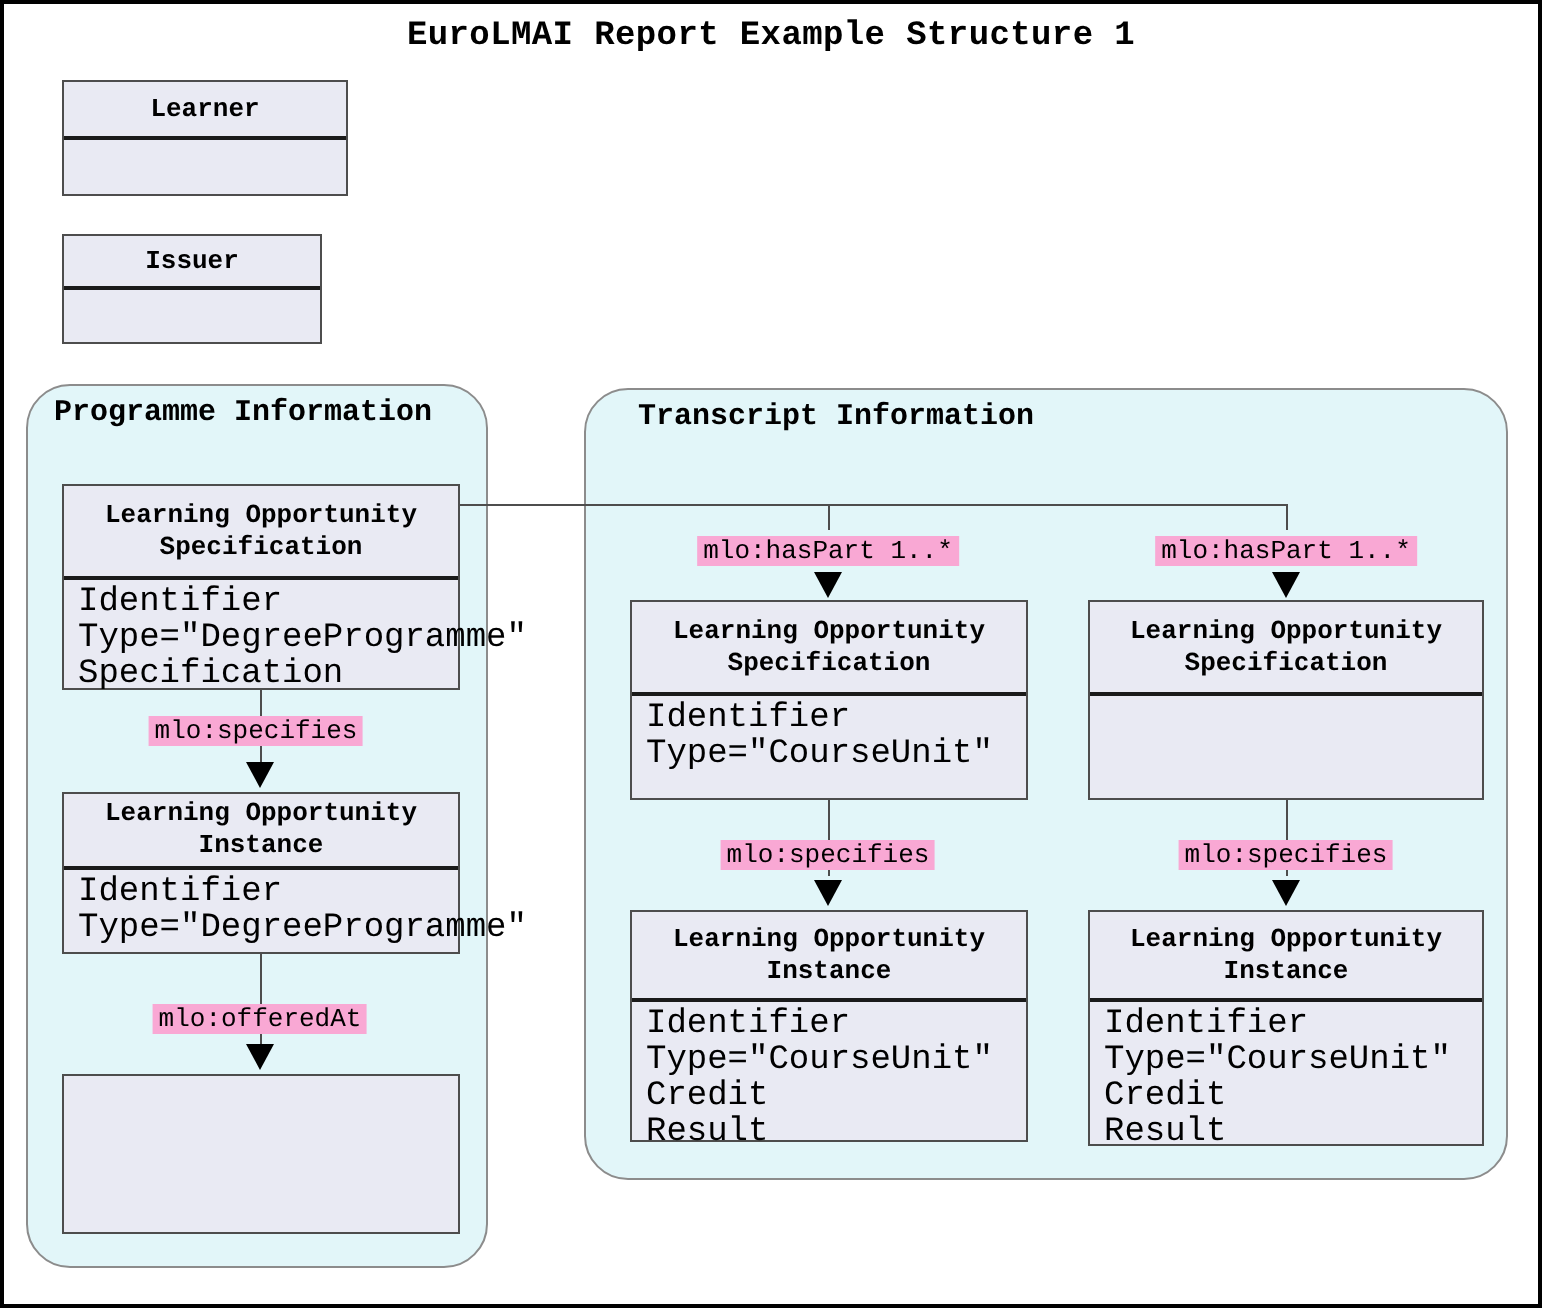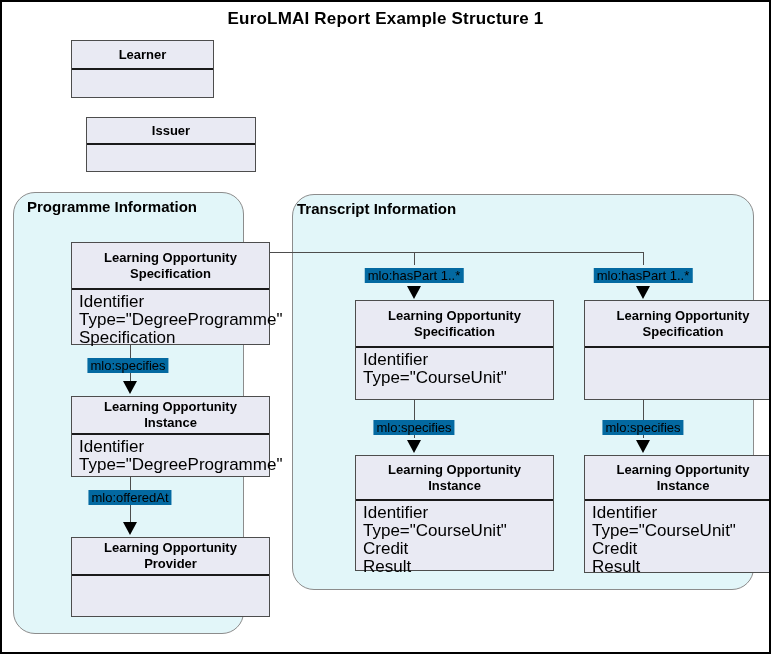--- a/index.html
+++ b/index.html
@@ -1,20 +1,20 @@
 <!DOCTYPE html>
 <html><head>
 <meta charset="utf-8">
 <style>
   html,body{margin:0;padding:0;background:#fff;}
   *{box-sizing:border-box;}
   #canvas{
     position:relative;width:771px;height:654px;background:#ffffff;
     border:2px solid #000;overflow:hidden;
-    font-family:Liberation Sans, sans-serif;color:#000;
+    font-family:Liberation Mono, monospace;color:#000;
   }
   .diagram-title{
     position:absolute;top:7px;left:0;width:100%;text-align:center;
     font-size:17px;font-weight:bold;letter-spacing:.2px;
   }
   .group{
     position:absolute;background:#E2F6F9;border:1px solid #8C8C8C;border-radius:22px;
   }
   .group-title{
     position:absolute;font-size:15px;font-weight:bold;white-space:nowrap;text-align:right;
@@ -27,85 +27,84 @@
     font-size:13px;line-height:16px;font-weight:bold;
     border-bottom:2px solid #1A1A1A;padding:0 6px;
   }
   .ubox .bd{
     padding:3px 7px 0 7px;font-size:17px;line-height:18px;
   }
   .vline{position:absolute;width:1px;background:#4D4D4D;}
   .hline{position:absolute;height:1px;background:#4D4D4D;}
   .edge-label{
     position:absolute;transform:translateX(-50%);font-size:13px;line-height:15px;
-    background:#0369a1;padding:0 3px;white-space:nowrap;z-index:3;
+    background:#f9a8d4;padding:0 3px;white-space:nowrap;z-index:3;
   }
   .arrowhead{
     position:absolute;transform:translateX(-50%);width:0;height:0;
     border-left:7px solid transparent;border-right:7px solid transparent;
     border-top:13px solid #000;z-index:4;
   }
-  .ubox{z-index:5;margin-left:40px;}
+  .ubox{z-index:5;}
 </style>
 </head>
 <body>
 
 <div id="canvas">
 
   <div class="diagram-title">EuroLMAI Report Example Structure 1</div>
 
   <div class="ubox" style="left:29px;top:38px;width:143px;height:58px">
     <div class="hd" style="height:29px">Learner</div>
     <div class="bd"></div>
   </div>
 
-  <div class="ubox" style="left:44px;top:115px;width:170px;height:55px">
+  <div class="ubox" style="left:29px;top:115px;width:130px;height:55px">
     <div class="hd" style="height:27px">Issuer</div>
     <div class="bd"></div>
   </div>
 
   <div>
     <div class="group" style="left:11px;top:190px;width:231px;height:442px"></div>
     <div class="group-title" style="left:25px;top:196px">Programme Information</div>
 
     <div class="vline" style="left:128px;top:343px;height:36px"></div>
     <div class="edge-label" style="left:126px;top:356px">mlo:specifies</div>
     <div class="arrowhead" style="left:128px;top:379px"></div>
 
     <div class="vline" style="left:128px;top:475px;height:45px"></div>
-    <div class="edge-label" style="left:128px;top:488px">mlo:offeredAt</div>
+    <div class="edge-label" style="left:128px;top:500px">mlo:offeredAt</div>
     <div class="arrowhead" style="left:128px;top:520px"></div>
 
     <div class="ubox" style="left:29px;top:240px;width:199px;height:103px">
       <div class="hd" style="height:47px">Learning Opportunity Specification</div>
       <div class="bd">
         <div>Identifier</div>
         <div>Type="DegreeProgramme"</div>
         <div>Specification</div>
       </div>
     </div>
 
     <div class="ubox" style="left:29px;top:394px;width:199px;height:81px">
       <div class="hd" style="height:38px">Learning Opportunity Instance</div>
       <div class="bd">
         <div>Identifier</div>
         <div>Type="DegreeProgramme"</div>
       </div>
     </div>
 
     <div class="ubox" style="left:29px;top:535px;width:199px;height:80px">
-      <div class="hd" style="height:38px">Learning Opportunity Provider</div>
       <div class="bd">
       </div>
     </div>
   </div>
 
   <div>
     <div class="group" style="left:290px;top:192px;width:462px;height:396px"></div>
-    <div class="group-title" style="left:295px;top:198px">Transcript Information</div>
+    <div class="group-title" style="left:317px;top:198px">Transcript Information</div>
 
     <div class="hline" style="left:228px;top:250px;width:414px"></div>
     <div class="vline" style="left:412px;top:250px;height:13px"></div>
     <div class="vline" style="left:641px;top:250px;height:13px"></div>
     <div class="edge-label" style="left:412px;top:266px">mlo:hasPart 1..*</div>
     <div class="edge-label" style="left:641px;top:266px">mlo:hasPart 1..*</div>
     <div class="arrowhead" style="left:412px;top:284px"></div>
     <div class="arrowhead" style="left:641px;top:284px"></div>
 
     <div class="ubox" style="left:313px;top:298px;width:199px;height:100px">

